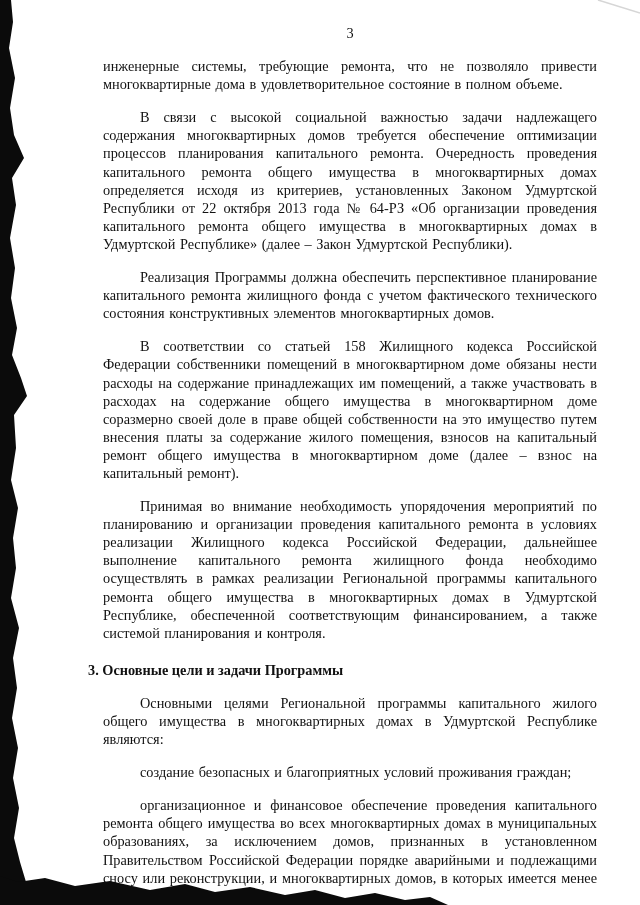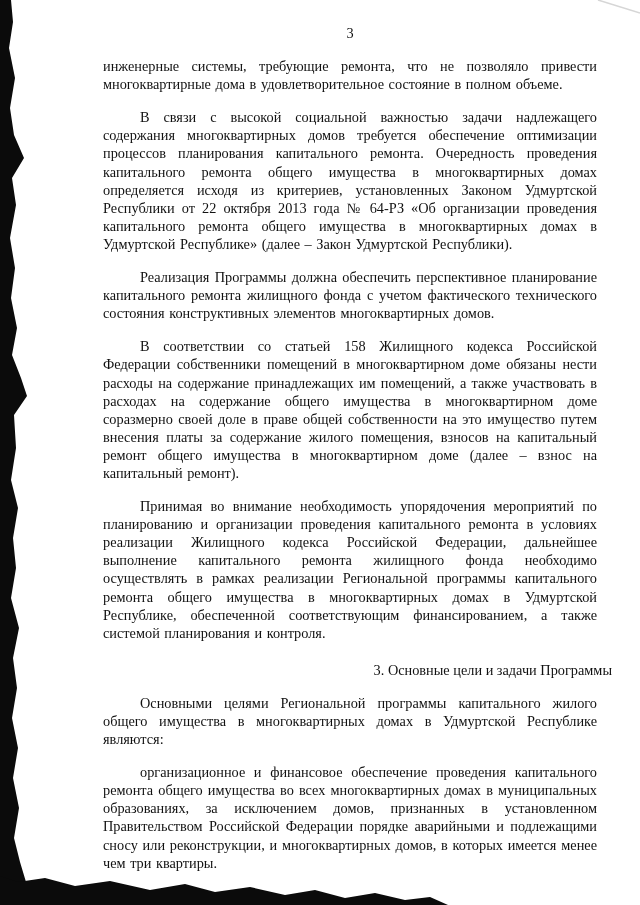--- a/index.html
+++ b/index.html
@@ -43,43 +43,44 @@
   p.para {
     margin: 15px;
     text-align: justify;
     text-indent: 37px;
     word-spacing: 1px;
   }
   p.para.continuation {
     text-indent: 0;
   }
   .heading {
-    text-align: right;
+    text-align: left;
     margin: 19px 0 6px 0;
-    font-weight: normal;
+    font-weight: bold;
     font-size: 14.3px;
   }
 </style>
 </head>
 <body>
 
 <div class="page">
 
   <div class="content">
     <div class="page-number">3</div>
 
     <p class="para continuation">инженерные системы, требующие ремонта, что не позволяло привести многоквартирные дома в удовлетворительное состояние в полном объеме.</p>
     <p class="para">В связи с высокой социальной важностью задачи надлежащего содержания многоквартирных домов требуется обеспечение оптимизации процессов планирования капитального ремонта. Очередность проведения капитального ремонта общего имущества в многоквартирных домах определяется исходя из критериев, установленных Законом Удмуртской Республики от 22 октября 2013 года № 64-РЗ «Об организации проведения капитального ремонта общего имущества в многоквартирных домах в Удмуртской Республике» (далее – Закон Удмуртской Республики).</p>
     <p class="para">Реализация Программы должна обеспечить перспективное планирование капитального ремонта жилищного фонда с учетом фактического технического состояния конструктивных элементов многоквартирных домов.</p>
     <p class="para">В соответствии со статьей 158 Жилищного кодекса Российской Федерации собственники помещений в многоквартирном доме обязаны нести расходы на содержание принадлежащих им помещений, а также участвовать в расходах на содержание общего имущества в многоквартирном доме соразмерно своей доле в праве общей собственности на это имущество путем внесения платы за содержание жилого помещения, взносов на капитальный ремонт общего имущества в многоквартирном доме (далее – взнос на капитальный ремонт).</p>
     <p class="para">Принимая во внимание необходимость упорядочения мероприятий по планированию и организации проведения капитального ремонта в условиях реализации Жилищного кодекса Российской Федерации, дальнейшее выполнение капитального ремонта жилищного фонда необходимо осуществлять в рамках реализации Региональной программы капитального ремонта общего имущества в многоквартирных домах в Удмуртской Республике, обеспеченной соответствующим финансированием, а также системой планирования и контроля.</p>
 
     <div class="heading">3. Основные цели и задачи Программы</div>
 
     <p class="para">Основными целями Региональной программы капитального жилого общего имущества в многоквартирных домах в Удмуртской Республике являются:</p>
+    <p class="para">создание безопасных и благоприятных условий проживания граждан;</p>
     <p class="para">организационное и финансовое обеспечение проведения капитального ремонта общего имущества во всех многоквартирных домах в муниципальных образованиях, за исключением домов, признанных в установленном Правительством Российской Федерации порядке аварийными и подлежащими сносу или реконструкции, и многоквартирных домов, в которых имеется менее чем три квартиры.</p>
   </div>
 
   <svg class="artifact" viewBox="0 0 640 905" xmlns="http://www.w3.org/2000/svg">
 
     <polygon fill="#0b0b0b" points="
       0,0 11,0 13,22 9,48 15,78 10,108 14,135 24,158 12,178 16,205 10,238
       15,268 11,298 17,328 12,355 21,378 27,396 14,415 16,448 11,480 18,508
       13,538 16,568 11,598 19,628 13,658 17,688 12,718 18,748 13,778 19,808
       14,838 20,862 26,882 32,905 0,905"></polygon>

